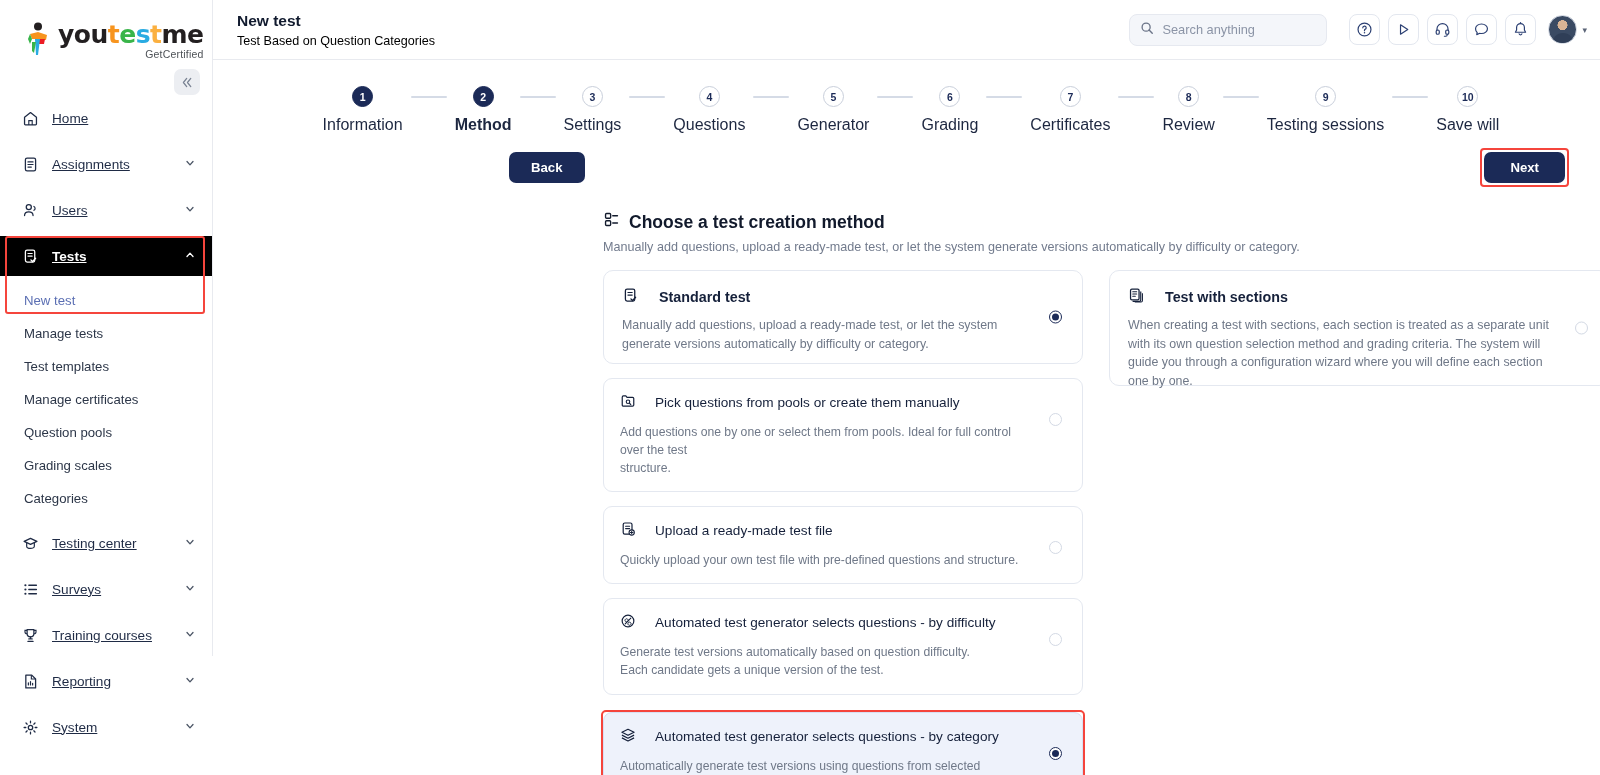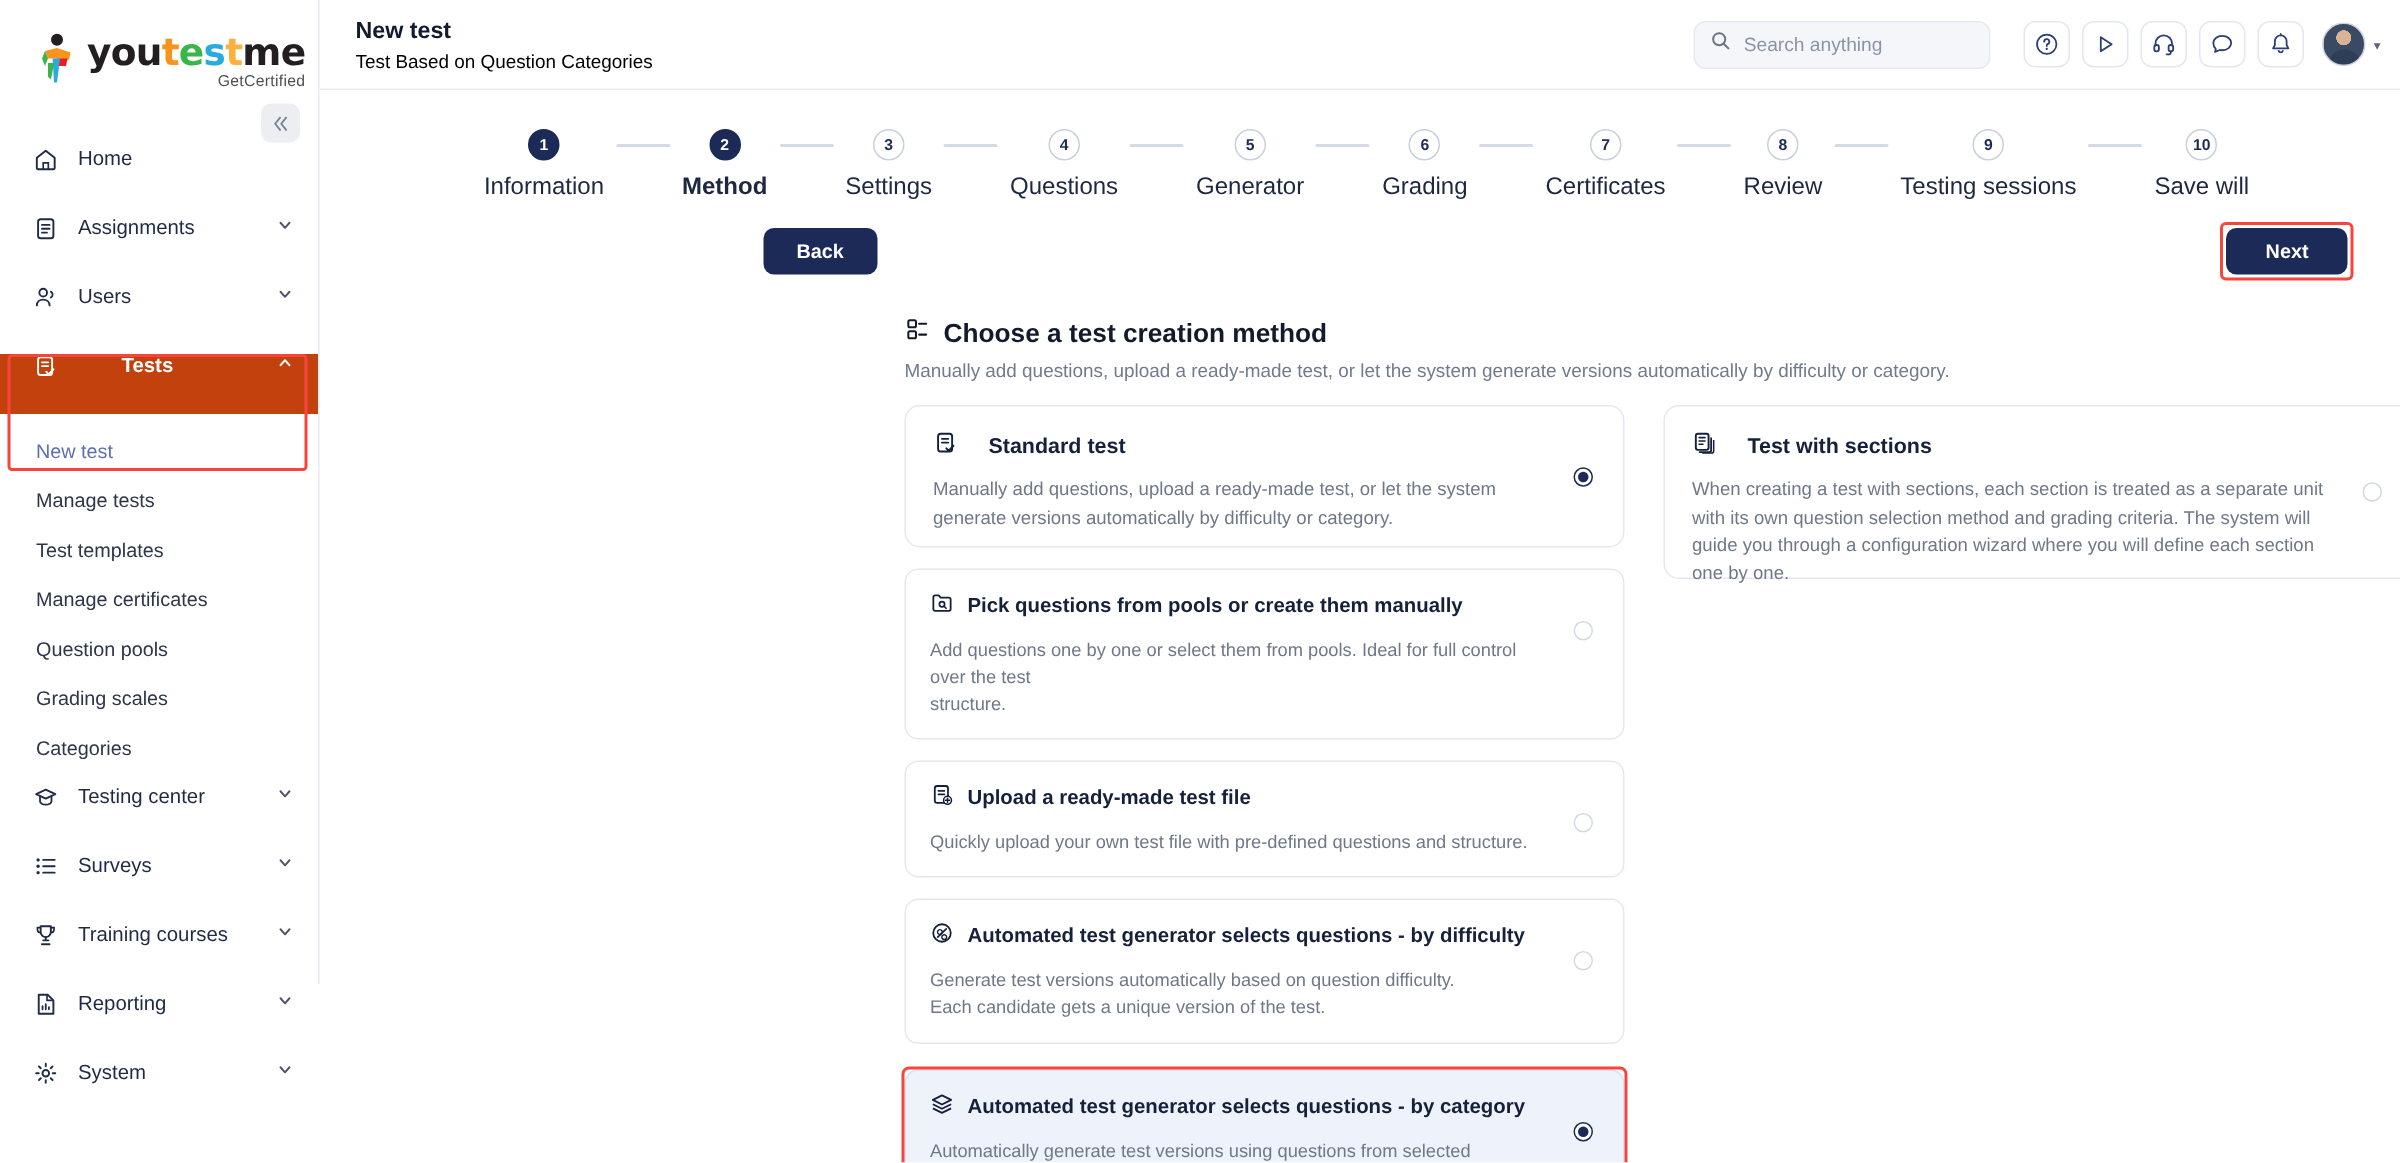--- a/index.html
+++ b/index.html
@@ -35,29 +35,29 @@
     margin-top: 2px; letter-spacing: 0.2px; font-weight: 500;
   }
   .collapse-btn {
     position: absolute; right: 12px; top: 69px;
     width: 26px; height: 26px; border-radius: 7px;
     background: #eceef2; display: flex; align-items: center; justify-content: center;
     color: #7b8494; font-size: 13px; cursor: pointer; border: none;
   }
   .nav { margin-top: 26px; }
   .nav-item {
-    display: flex; align-items: flex-start; height: 40px;
+    display: flex; align-items: center; height: 40px;
     padding: 0 16px 0 22px; cursor: pointer; position: relative;
-    color: #1f2b45; font-size: 13.6px;
+    color: #1f2b45; font-size: 13.6px; text-decoration: underline;
   }
   .nav-item .ic { width: 22px; display: flex; align-items: center; justify-content: flex-start; }
   .nav-item .lbl { flex: 1; margin-left: 8px; white-space: nowrap; }
   .nav-item .chev { color: #4b5565; font-size: 11px; }
   .nav-item.active {
-    background: #c2410c; color: #ffffff; font-weight: 700; gap: 29px;
+    background: #000000; color: #ffffff; font-weight: 700;
   }
   .nav-item.active .chev { color: #ffffff; }
   .nav-spacer { height: 6px; }
   .sub-item {
     height: 33px; display: flex; align-items: center;
     padding-left: 24px; font-size: 13.2px; color: #2c3648; cursor: pointer;
   }
   .sub-item.current { color: #5b6fb3; }
   .hl-box {
     position: absolute; border: 2px solid #f5453c; border-radius: 3px;
@@ -180,22 +180,22 @@
     padding: 14px 16px; margin-top: 14px; position: relative;
   }
   .sub-card.selected {
     background: #eef2fb; border-color: #d8e0f3;
   }
   .sub-card .hl-red {
     position: absolute; left: -3px; top: -3px; right: -3px; bottom: -3px;
     border: 2px solid #f5453c; border-radius: 5px; pointer-events: none;
   }
   .sub-head {
-    display: flex; align-items: center; gap: 9px;
-    font-size: 13.6px; font-weight: 700; color: #15203a;
+    display: flex; align-items: center; gap: 19px;
+    font-size: 13.6px; font-weight: 400; color: #15203a;
   }
   .sub-desc { font-size: 12.2px; color: #6f7888; line-height: 1.48; margin-top: 11px; max-width: 415px; }
   .sub-line { display: block; }
   .ic-svg { display: block; }
 </style>
 </head>
 <body>
 
 <div class="app">
 

